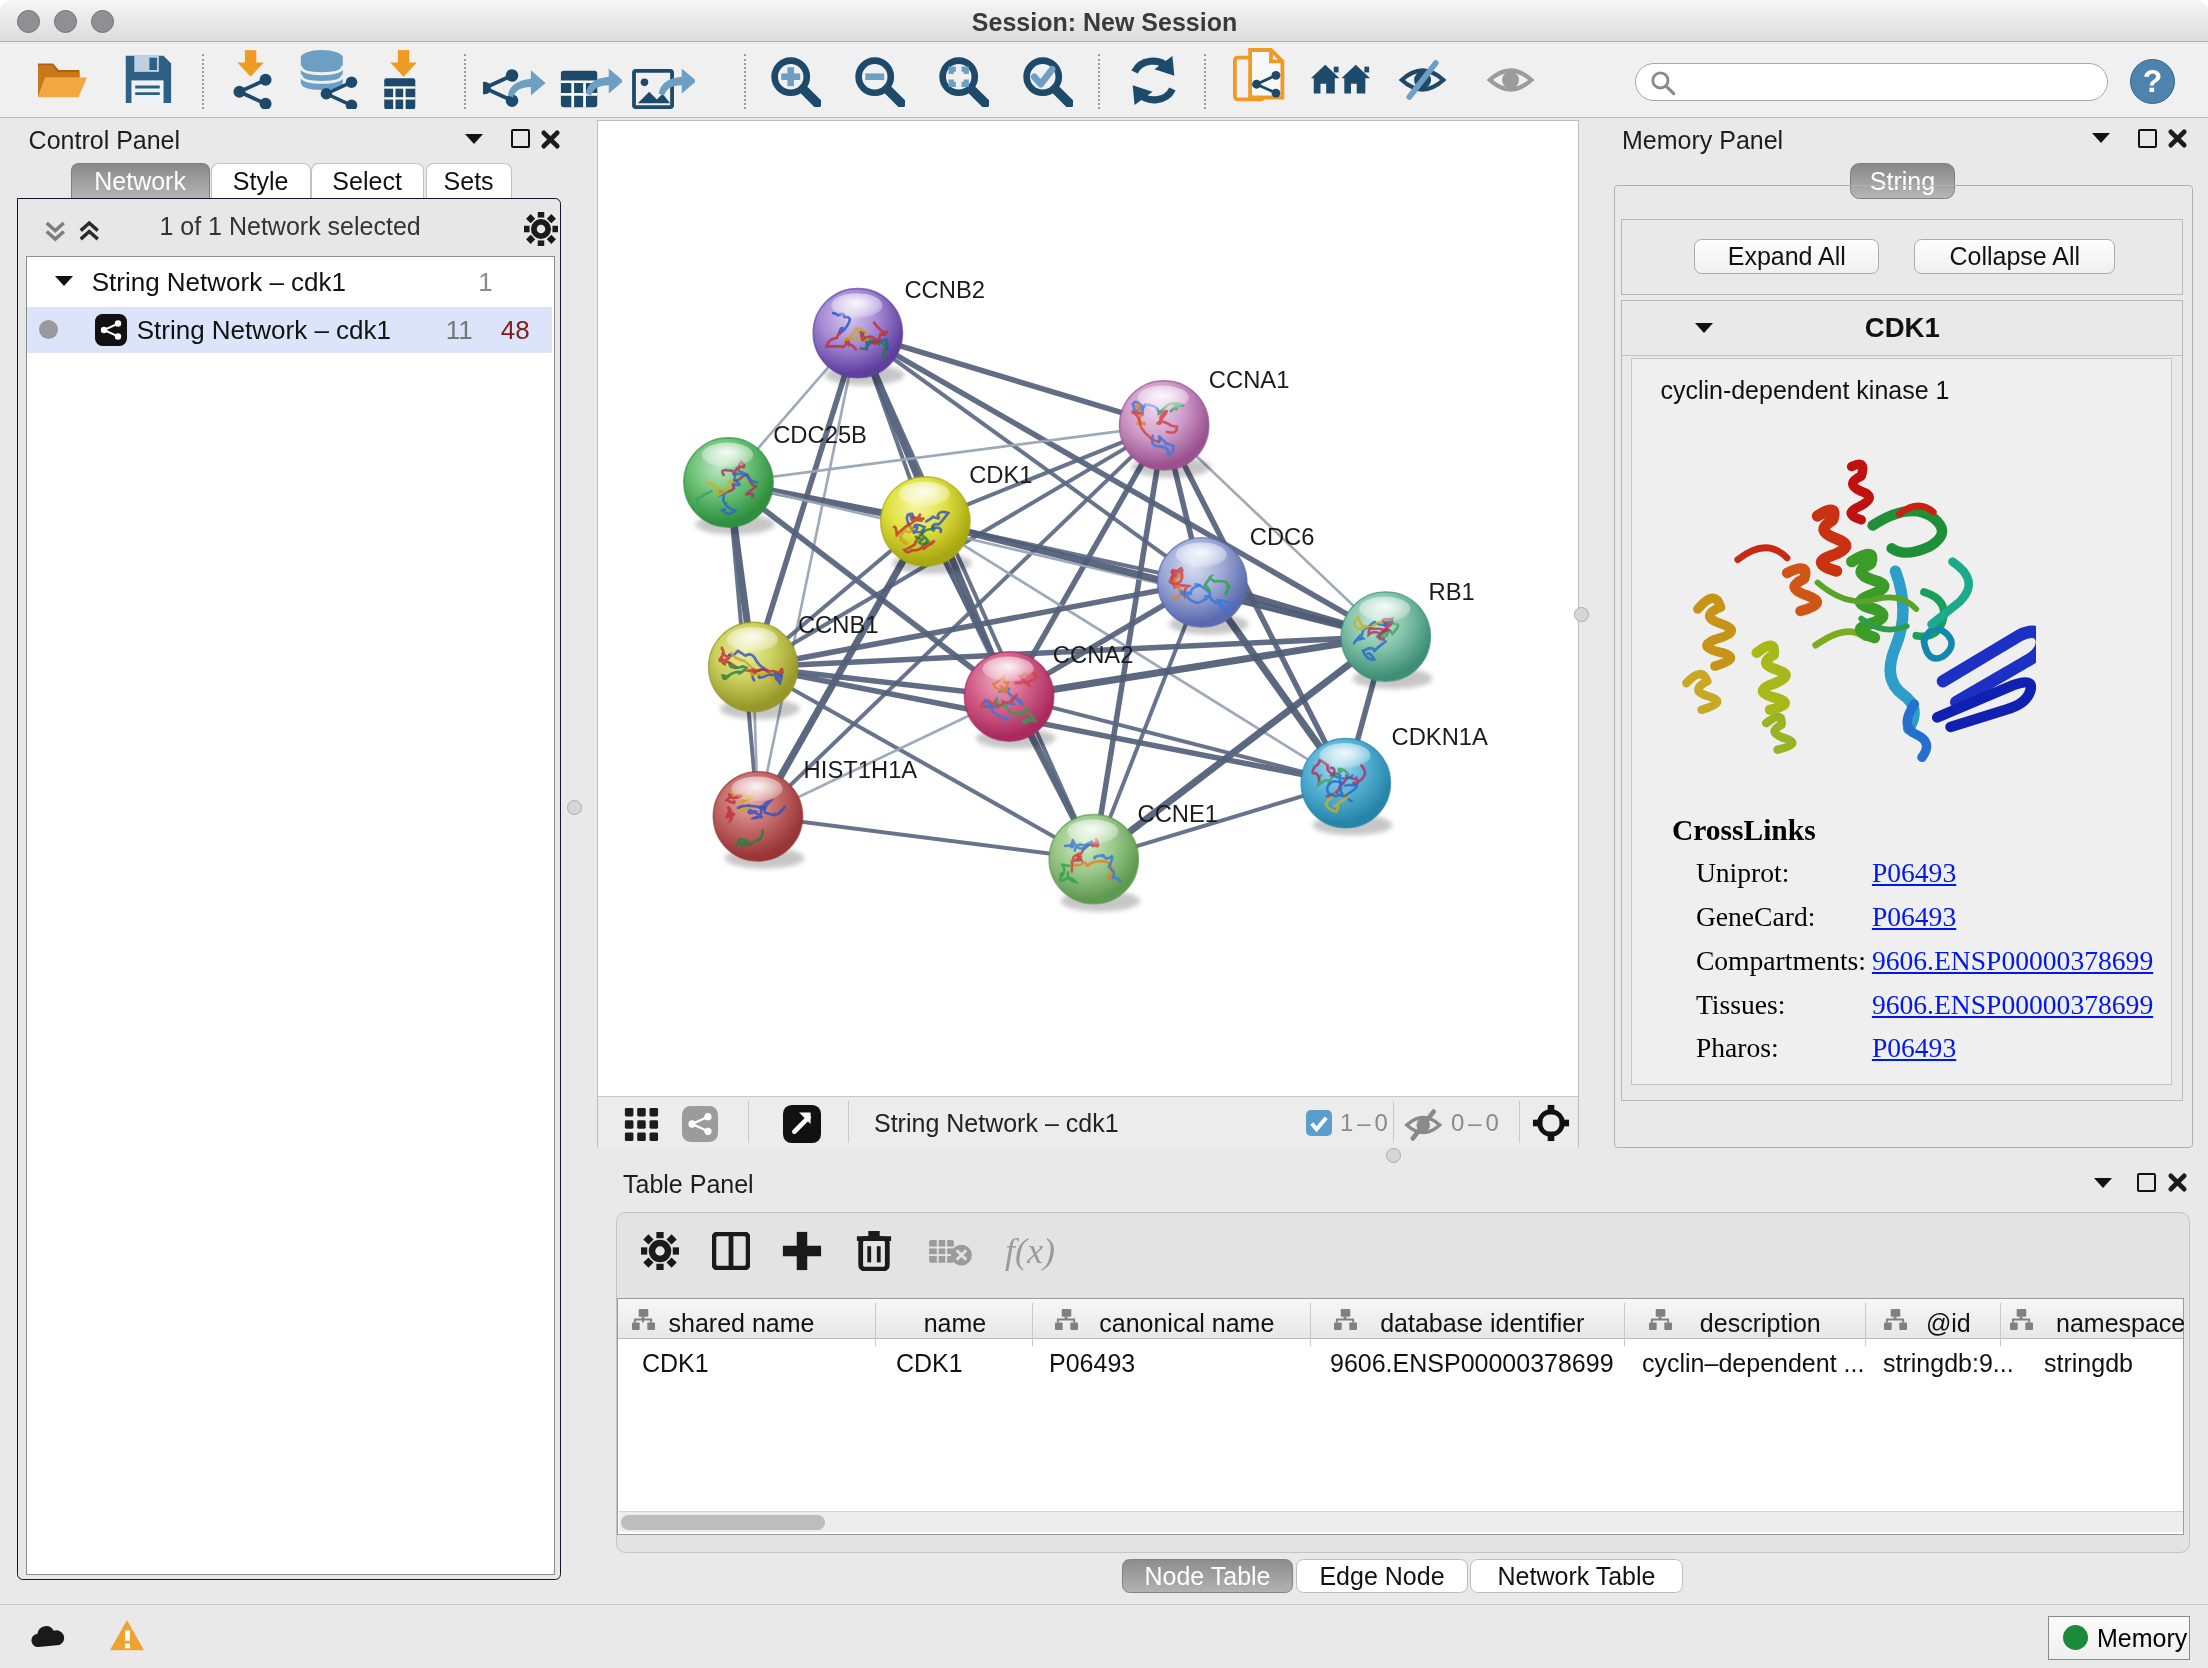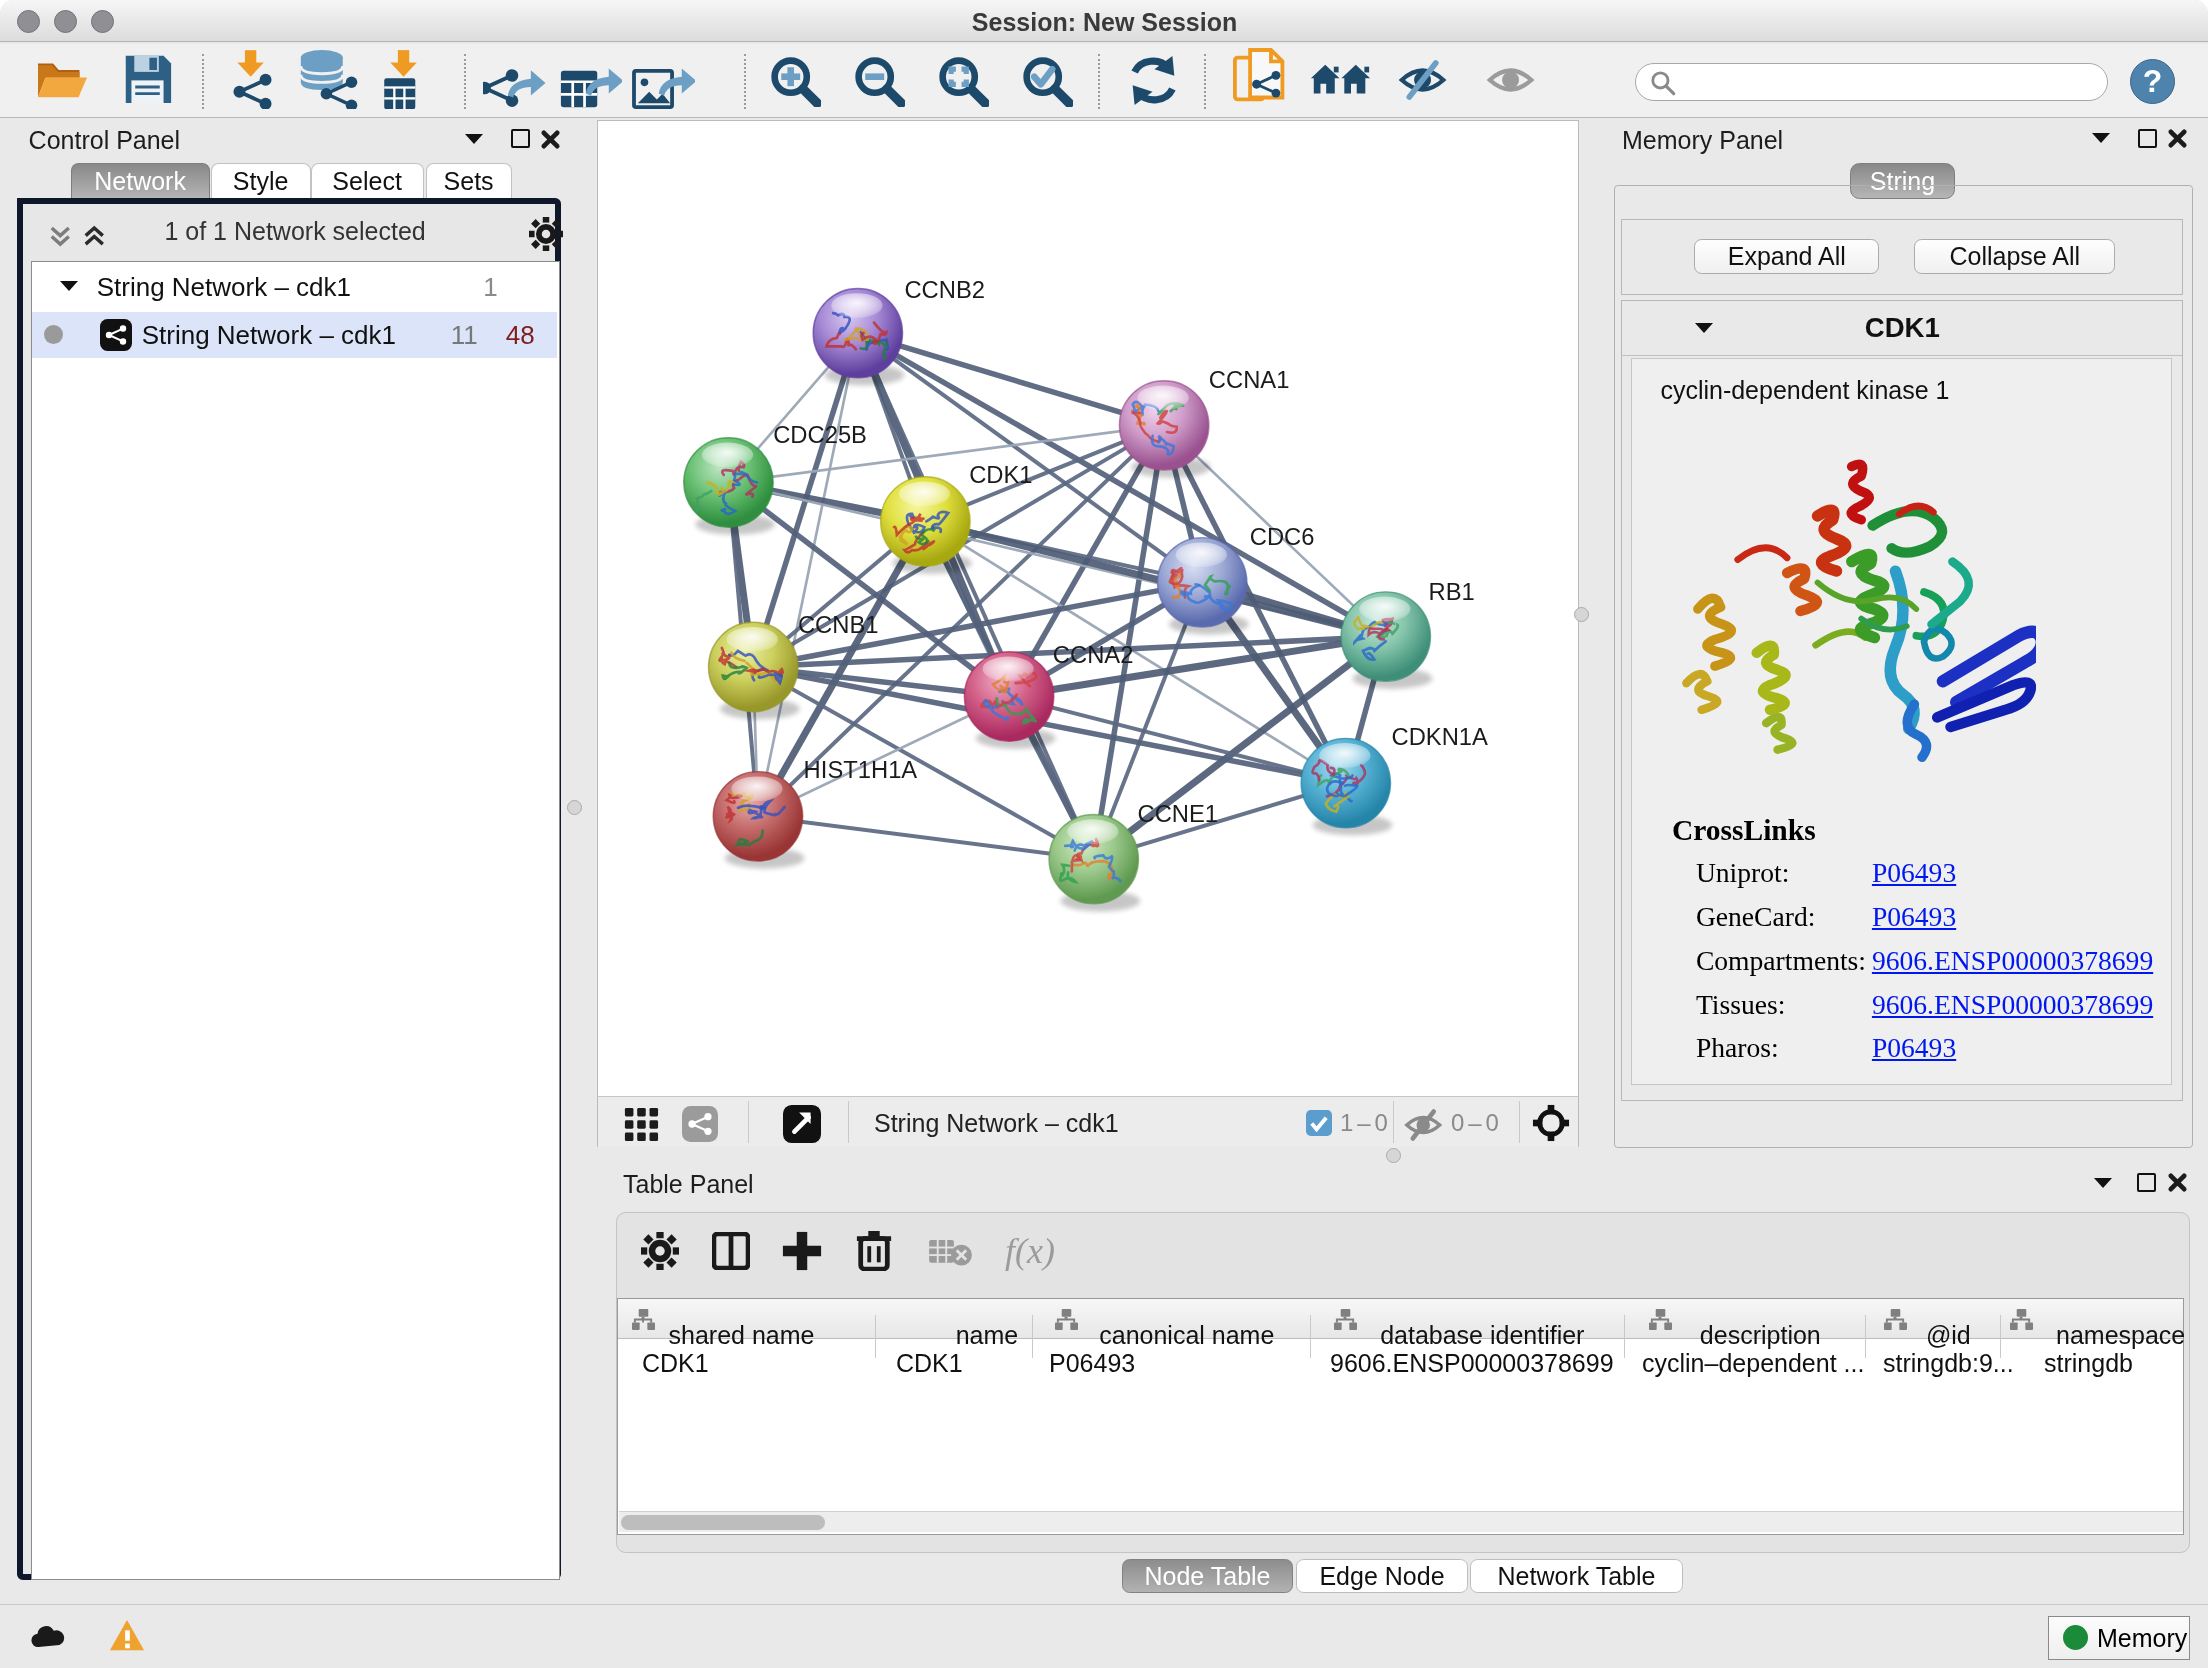--- a/index.html
+++ b/index.html
@@ -17,35 +17,35 @@
   border:1.9px solid #a8a8a8; border-radius:19px; }
 #helpbtn { position:absolute; left:2130px; top:15px; width:45px; height:45px; border-radius:50%;
   background:#4d83ad; border:1.9px solid #39668c; color:#fff; font-size:32px; font-weight:bold; text-align:center; line-height:42px; }
 .ptitle { position:absolute; font-size:25px; color:#1d1d1d; }
 .tri { position:absolute; width:0; height:0; border-left:9.5px solid transparent; border-right:9.5px solid transparent; border-top:10.5px solid #111; }
 .boxic { position:absolute; width:19px; height:19px; border:2.9px solid #111; border-radius:1.9px; }
 .tab { position:absolute; top:45px; height:36px; background:#fff; border:1px solid #c2c2c2; border-bottom:none;
   border-radius:7.6px 7.6px 0 0; font-size:25px; color:#111; text-align:center; line-height:34px; }
 .tabsel { background:linear-gradient(#888,#b6b6b6); color:#fff; border-color:#7e7e7e; }
 #cpbox { position:absolute; left:9.5px; top:80px; width:544px; height:1382px; background:#e7e7e7;
-  border:6px solid #0f172a; border-radius:0 5.7px 5.7px 5.7px; }
+  border:1px solid #0f172a; border-radius:0 5.7px 5.7px 5.7px; }
 #cplist { position:absolute; left:7.6px; top:57px; width:529px; height:1319px; background:#fff; border:1.9px solid #8c8c8c; }
 #netpanel { position:absolute; left:597px; top:120px; width:982px; height:1027px; background:#fff; border:1px solid #bbb; }
 #netbar { position:absolute; left:0px; top:975px; width:980px; height:51px; background:#ececec; border-top:1px solid #c6c6c6; }
 .vsep { position:absolute; top:3.8px; height:42px; width:0; border-left:1.9px solid #c9c9c9; }
 #respanel { position:absolute; left:1586px; top:118px; width:615px; height:1036px; }
 #resbox { position:absolute; left:27.6px; top:67px; width:579px; height:963px; border:1.9px solid #b0b0b0; border-radius:3.8px; }
 .inbox { position:absolute; border:1.9px solid #b7b7b7; }
 .btn { position:absolute; background:linear-gradient(#fefefe,#f0f0f0); border:1.9px solid #ababab; border-radius:7.6px;
   font-size:25px; color:#111; text-align:center; }
 #tablepanel { position:absolute; left:571px; top:1154px; width:1638px; height:448px; }
 #tpbox { position:absolute; left:45px; top:58px; width:1574px; height:341px; background:#e3e3e3; border:1.9px solid #c3c3c3; border-radius:9.5px; }
 #tptable { position:absolute; left:0px; top:85px; width:1567px; height:237px; background:#fff; border:1.9px solid #9a9a9a; }
 #tphead { position:absolute; left:0; top:0; width:100%; height:40px; background:linear-gradient(#f7f7f7,#e7e7e7); border-bottom:1.9px solid #bcbcbc; }
-.hcol { position:absolute; top:16px; height:43px; border-right:1.9px solid #c9c9c9;padding-left:32px; }
+.hcol { position:absolute; top:4px; height:43px; border-right:1.9px solid #c9c9c9; }
 .htxt { position:absolute; top:5.7px; width:100%; text-align:center; font-size:25px; color:#111; }
 .cell { position:absolute; top:9.5px; font-size:25px; color:#111; white-space:nowrap; }
 .btab { position:absolute; top:405px; height:34px; background:#fff; border:1px solid #bdbdbd; border-radius:7.6px;
   font-size:25px; color:#111; text-align:center; line-height:32px; }
 .btabsel { background:linear-gradient(#8d8d8d,#b2b2b2); color:#fff; border-color:#828282; }
 #statusbar { position:absolute; left:0; top:1604px; width:2208px; height:65px; border-top:1.9px solid #c9c9c9; }
 #membtn { position:absolute; left:2048px; top:10.5px; width:142px; height:44px; background:linear-gradient(#fcfcfc,#efefef);
   border:1.9px solid #8a8a8a; font-size:25px; color:#000; }
 .dot { position:absolute; width:15px; height:15px; border-radius:50%; background:#d6d6d6; border:1px solid #ababab; }
 .serif { font-family:"Liberation Serif",serif; }

